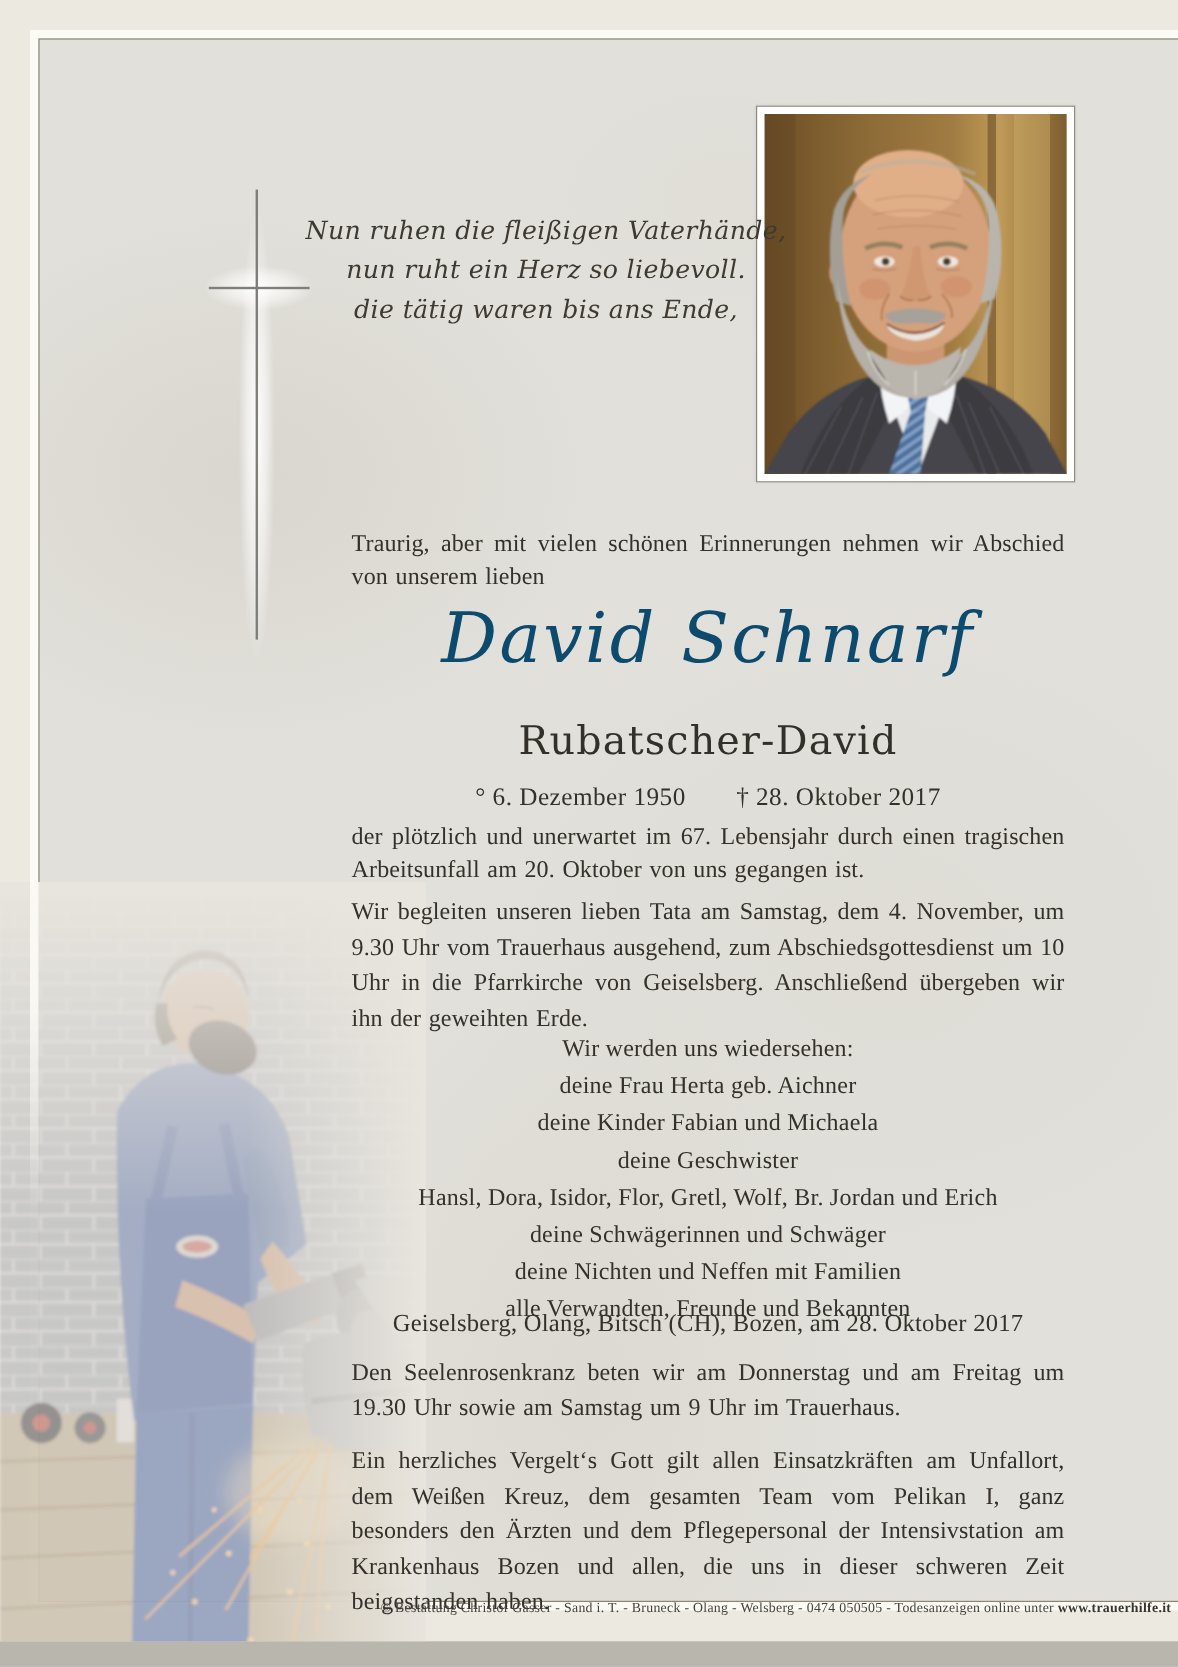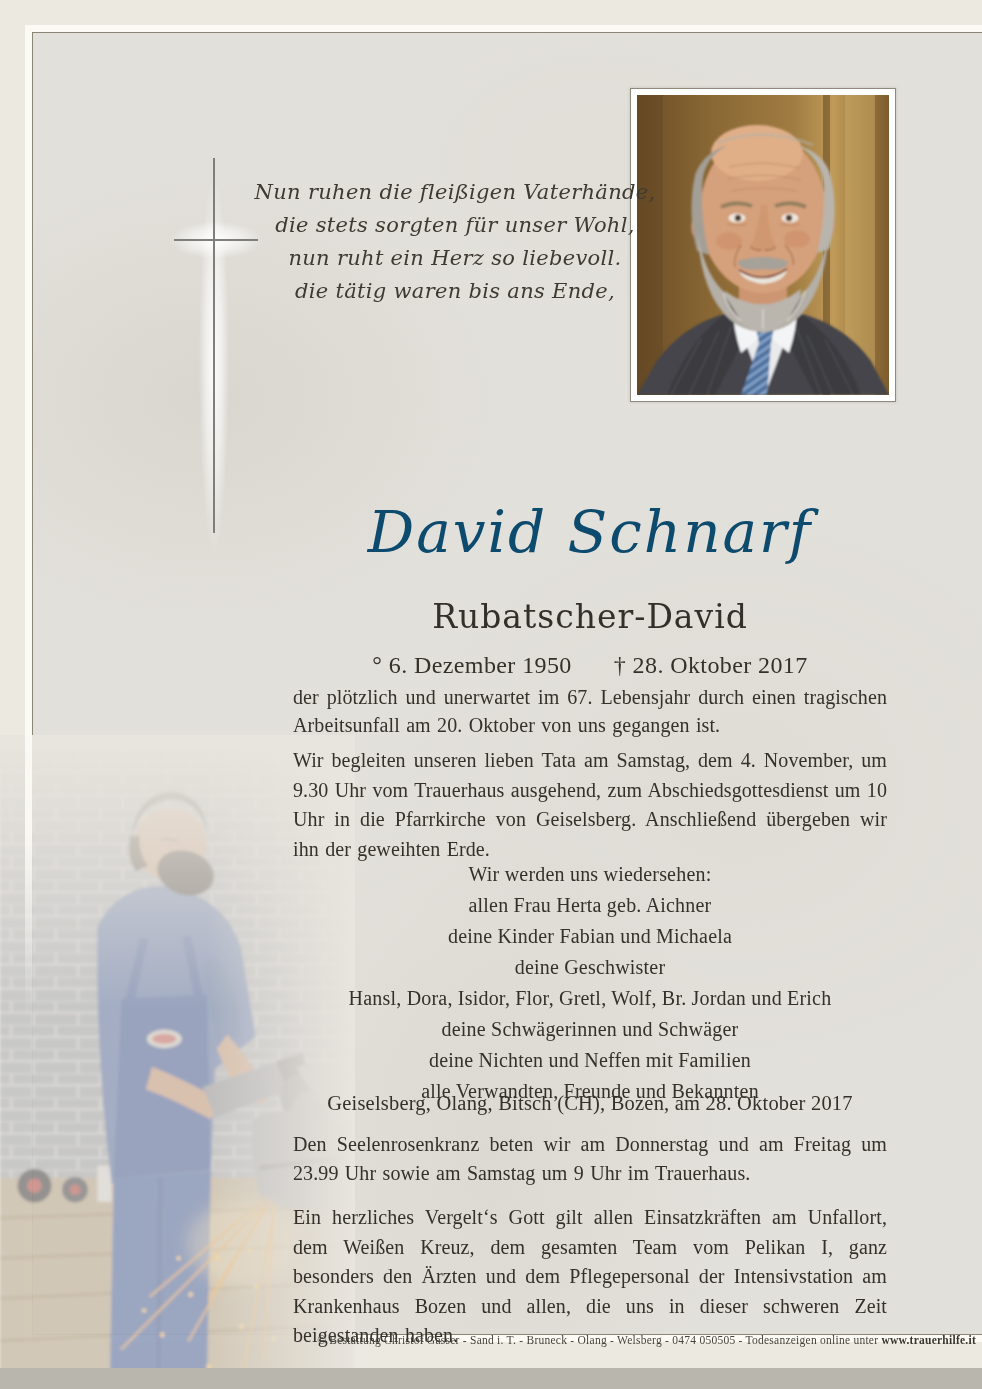--- a/index.html
+++ b/index.html
@@ -43,21 +43,21 @@
   .poem{left:250px;top:176px;width:410px;text-align:center;
     font-family:"DejaVu Serif",serif;font-style:italic;
     font-size:21px;line-height:33px;color:#3e3a32;letter-spacing:.3px;}
   .col{left:293px;width:594px;}
   .body-text{font-size:20px;line-height:27.5px;text-align:justify;letter-spacing:.1px;word-spacing:1.2px;}
   .intro{top:440px;}
   .name{top:498px;text-align:center;font-family:"DejaVu Serif",serif;font-style:italic;
     font-size:58px;letter-spacing:2px;color:#0c4a6e;font-weight:400;}
   .vulgo{top:597px;text-align:center;font-family:"DejaVu Serif",serif;
     font-size:33px;letter-spacing:1px;color:#33302a;}
-  .dates{top:652px;display:flex;justify-content:center;gap:42px;font-size:24px;letter-spacing:.4px;}
+  .dates{top:652px;display:flex;justify-content:center;gap:42px;font-size:21px;letter-spacing:.4px;}
   .p-death{top:684px;}
   .p-funeral{top:746px;line-height:29.5px;}
   .family{top:859px;text-align:center;font-size:20px;line-height:31px;letter-spacing:.2px;}
   .dateline{top:1092px;text-align:center;font-size:20.5px;letter-spacing:.2px;}
   .p-rosary{top:1130px;line-height:29px;}
   .p-thanks{top:1203px;line-height:29.5px;}
   .footer{top:1334px;right:42px;width:720px;text-align:right;z-index:7;
     font-size:11.5px;letter-spacing:.25px;color:#45423b;}
   .footer b{color:#38352f;}
 </style>
@@ -71,21 +71,20 @@
 
   <div class="cross">
     <div class="glow-v"></div>
     <div class="glow-h"></div>
     <div class="line-v"></div>
     <div class="line-h"></div>
   </div>
 
   <div class="txt poem">
     <div>Nun ruhen die fleißigen Vaterhände,</div>
-    <div>die stets sorgten für unser Wohl,</div>
     <div>nun ruht ein Herz so liebevoll.</div>
     <div>die tätig waren bis ans Ende,</div>
   </div>
 
   <div class="portrait">
     <svg viewBox="0 0 252 300" preserveAspectRatio="none">
       <defs>
         <linearGradient id="wd" x1="0" y1="0" x2="1" y2="0">
           <stop offset="0" stop-color="#6b4c26"></stop>
             <stop offset=".3" stop-color="#8a6835"></stop>
@@ -154,46 +153,47 @@
             <path d="M168 196 Q162 214 150 226"></path>
             <path d="M126 214 L126 234"></path>
         </g>
         <path d="M101 166 Q126 158 151 166 Q151 177 126 174 Q101 177 101 166 Z" fill="#a6a199"></path>
         <path d="M102 176 Q126 192 150 175 Q147 187 126 189 Q106 186 102 176 Z" fill="#e9e4dc"></path>
         <path d="M102 175 Q126 190 150 174" stroke="#74443a" stroke-width="1.6" fill="none"></path>
       </g>
     </svg>
   </div>
 
+  <div class="txt col body-text intro">Traurig, aber mit vielen schönen Erinnerungen nehmen wir Abschied von unserem lieben</div>
 
   <div class="txt col name">David Schnarf</div>
   <div class="txt col vulgo">Rubatscher-David</div>
 
   <div class="txt col dates">
     <span><span>°</span> <span>6. Dezember 1950</span></span>
     <span><span>†</span> <span>28. Oktober 2017</span></span>
   </div>
 
   <div class="txt col body-text p-death">der plötzlich und unerwartet im 67. Lebensjahr durch einen tragischen Arbeitsunfall am 20. Oktober von uns gegangen ist.</div>
   <div class="txt col body-text p-funeral">Wir begleiten unseren lieben Tata am Samstag, dem 4. November, um 9.30 Uhr vom Trauerhaus ausgehend, zum Abschiedsgottesdienst um 10 Uhr in die Pfarrkirche von Geiselsberg. Anschließend übergeben wir ihn der geweihten Erde.</div>
 
   <div class="txt col family">
     <div>Wir werden uns wiedersehen:</div>
-    <div>allen Frau Herta geb. Aichner</div>
+    <div>deine Frau Herta geb. Aichner</div>
     <div>deine Kinder Fabian und Michaela</div>
     <div>deine Geschwister</div>
     <div>Hansl, Dora, Isidor, Flor, Gretl, Wolf, Br. Jordan und Erich</div>
     <div>deine Schwägerinnen und Schwäger</div>
     <div>deine Nichten und Neffen mit Familien</div>
     <div>alle Verwandten, Freunde und Bekannten</div>
   </div>
 
   <div class="txt col dateline">Geiselsberg, Olang, Bitsch (CH), Bozen, am 28. Oktober 2017</div>
 
-  <div class="txt col body-text p-rosary">Den Seelenrosenkranz beten wir am Donnerstag und am Freitag um 23.99 Uhr sowie am Samstag um 9 Uhr im Trauerhaus.</div>
+  <div class="txt col body-text p-rosary">Den Seelenrosenkranz beten wir am Donnerstag und am Freitag um 19.30 Uhr sowie am Samstag um 9 Uhr im Trauerhaus.</div>
   <div class="txt col body-text p-thanks">Ein herzliches Vergelt‘s Gott gilt allen Einsatzkräften am Unfallort, dem Weißen Kreuz, dem gesamten Team vom Pelikan I, ganz besonders den Ärzten und dem Pflegepersonal der Intensivstation am Krankenhaus Bozen und allen, die uns in dieser schweren Zeit beigestanden haben.</div>
 
   <div class="worker">
     <svg viewBox="0 0 350 650" preserveAspectRatio="none">
       <defs>
         <pattern id="brick" width="44" height="24" patternUnits="userSpaceOnUse">
           <rect width="44" height="24" fill="#a4a9ad"></rect>
           <path d="M0 0 H44 M0 12 H44 M11 0 V12 M33 12 V24" stroke="#c6c9cb" stroke-width="2.5" fill="none"></path>
         </pattern>
         <filter id="wbl" x="-10%" y="-10%" width="120%" height="120%">

